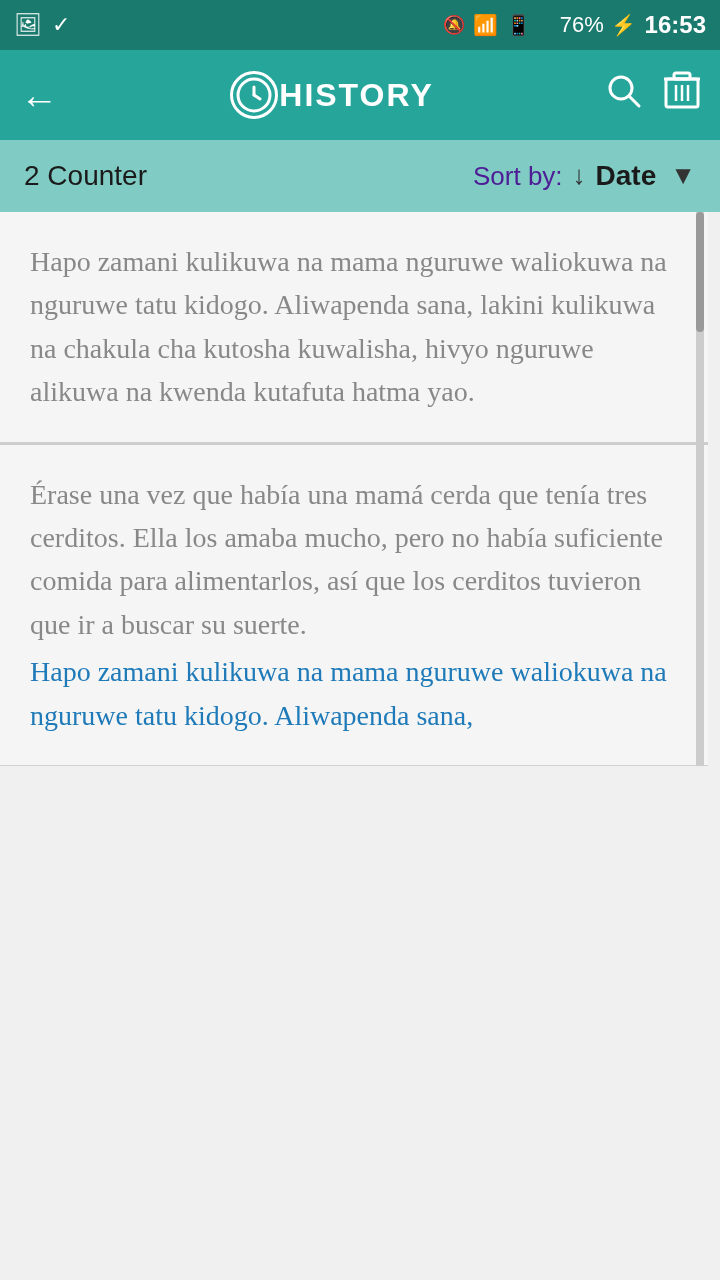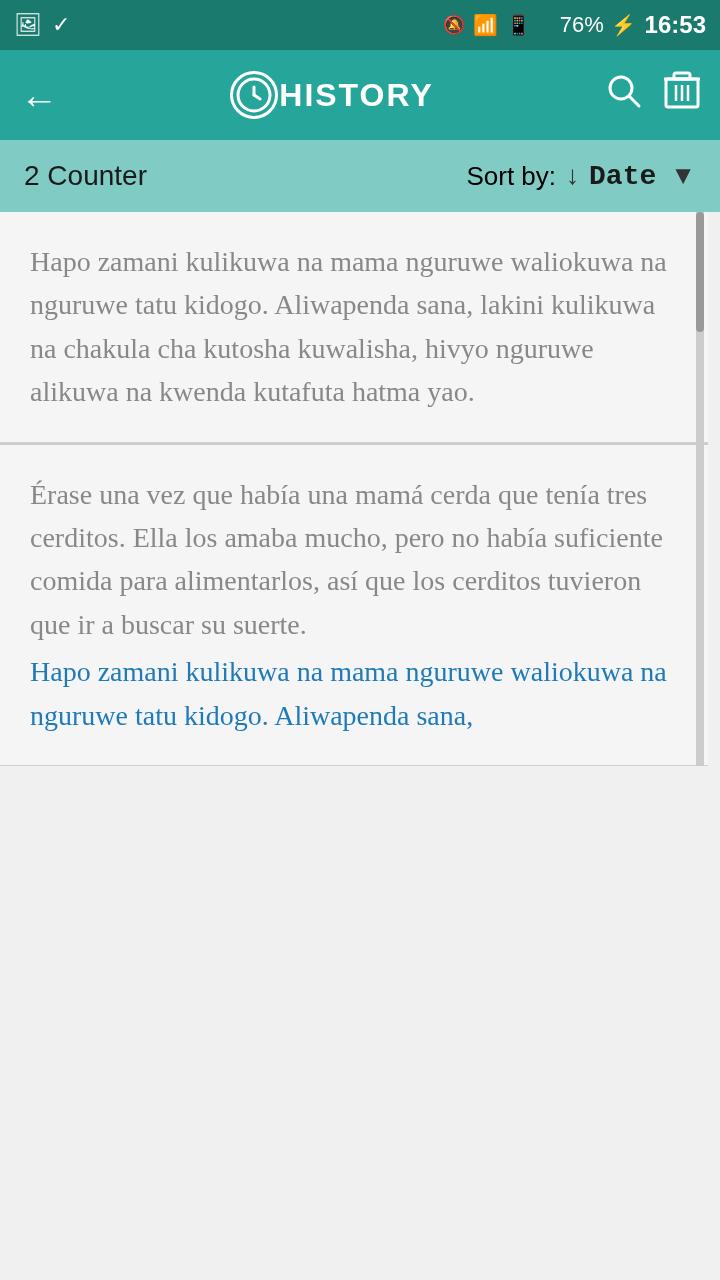--- a/index.html
+++ b/index.html
@@ -111,32 +111,32 @@
       font-weight: 500;
     }
     .sort-section {
       margin-left: auto;
       display: flex;
       align-items: center;
       gap: 10px;
     }
     .sort-by-text {
       font-size: 26px;
-      color: #000000;
+      color: #4c1d95;
       font-family: Arial, sans-serif;
     }
     .sort-arrow {
       font-size: 26px;
       color: #333;
     }
     .sort-value {
       font-size: 28px;
       font-weight: bold;
       color: #1a1a1a;
-      font-family: Liberation Mono, monospace;
+      font-family: Liberation Sans, sans-serif;
     }
     .sort-dropdown {
       font-size: 26px;
       color: #333;
       margin-left: 4px;
     }
 
     
     .content-area {
       width: 704px;

